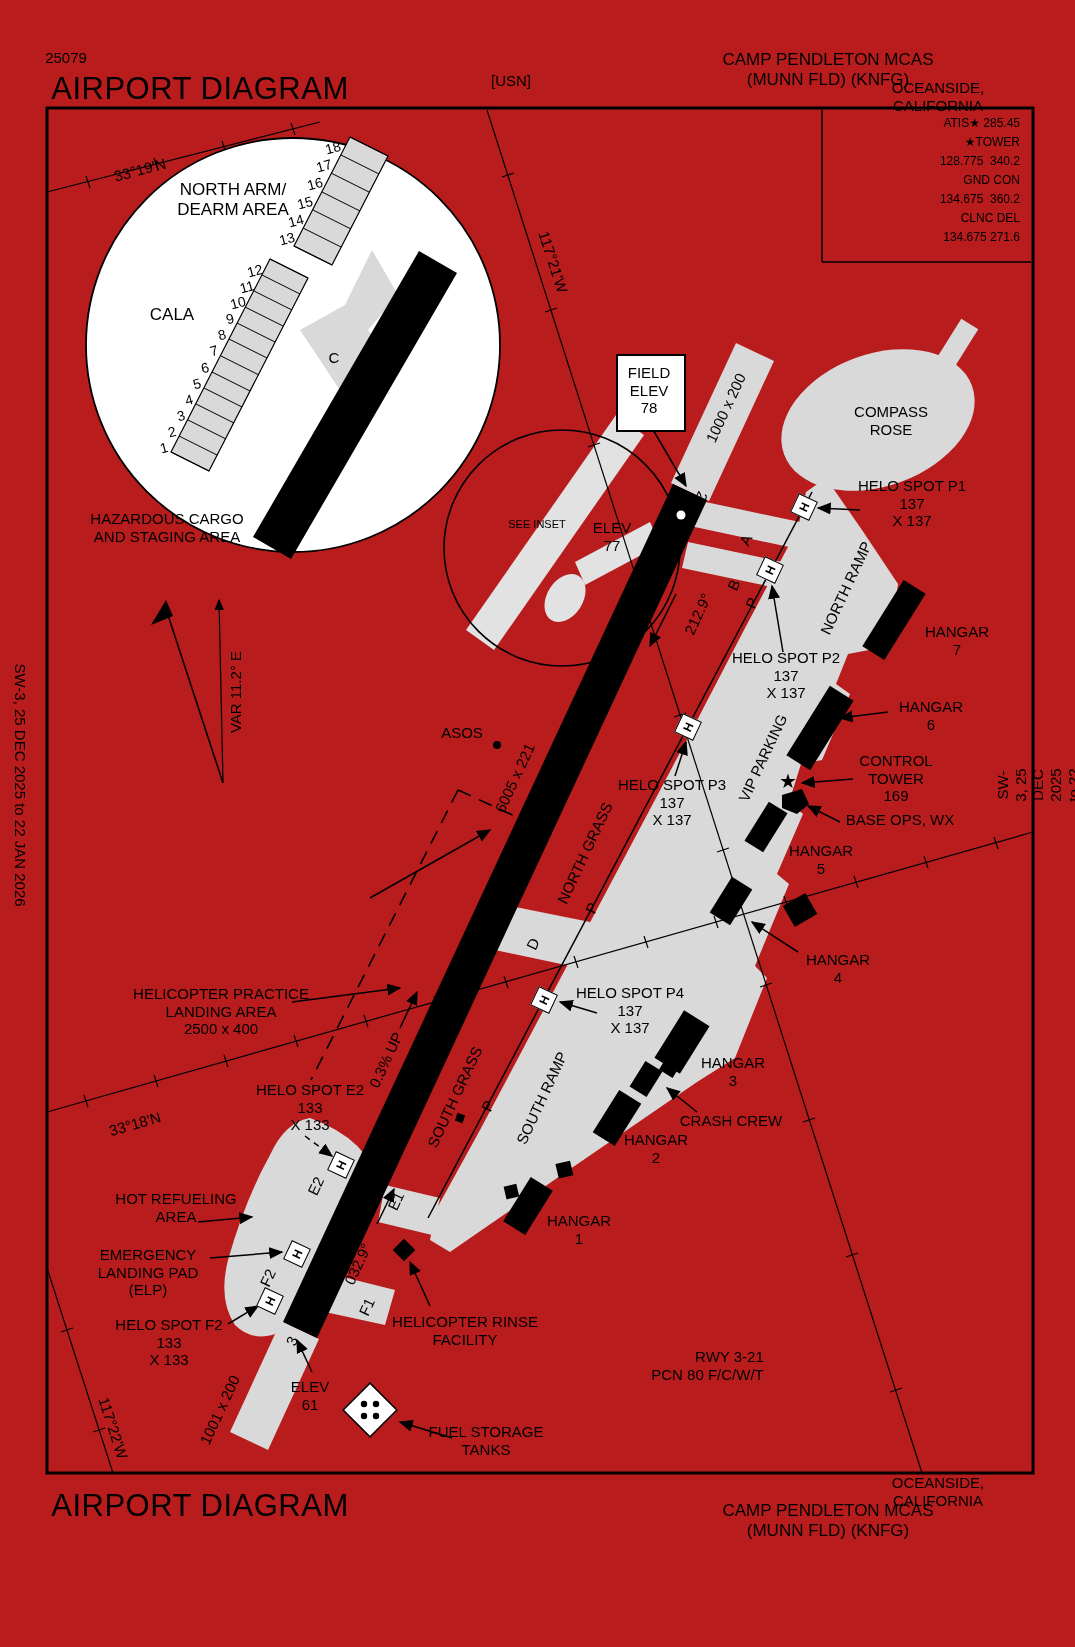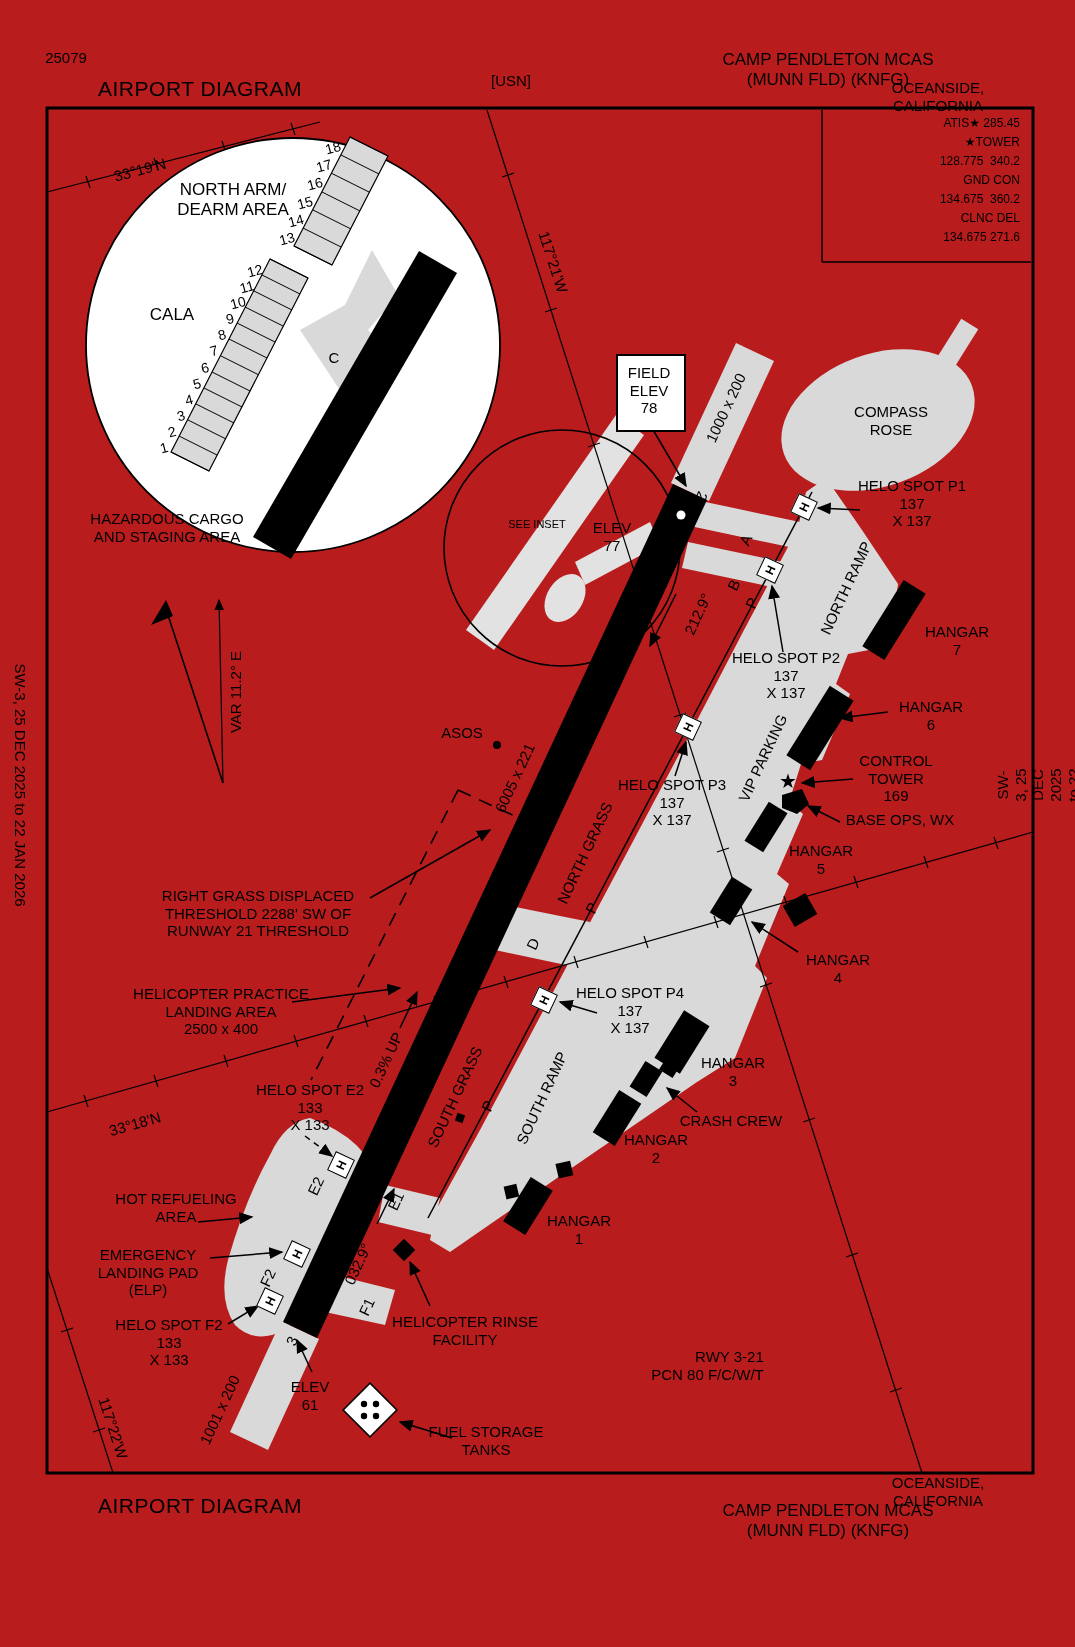--- a/index.html
+++ b/index.html
@@ -3,21 +3,21 @@
 <meta charset="utf-8">
 <style>
   html,body{margin:0;padding:0;background:#fff;}
   #page{position:relative;width:1075px;height:1647px;background:#b91c1c;
         font-family:"Liberation Sans",sans-serif;color:#000;overflow:hidden;}
   svg.base{position:absolute;left:0;top:0;}
   .ctr{position:absolute;transform:translate(-50%,-50%);text-align:center;
        white-space:pre-line;font-size:15px;line-height:1.18;letter-spacing:0;}
   .r{position:absolute;text-align:right;white-space:pre;font-size:12px;}
   .pre{white-space:pre;text-align:right;}
-  .t-big{font-size:21px;letter-spacing:.5px;}
+  .t-big{font-size:31px;letter-spacing:.5px;}
   .t-med{font-size:17px;}
   .t-sm{font-size:11px;}
   .t-num{font-size:14px;}
   .heli{position:absolute;width:19px;height:19px;background:#fff;border:1.8px solid #000;
         display:flex;align-items:center;justify-content:center;
         font-size:12px;font-weight:bold;transform:translate(-50%,-50%) rotate(-65deg);}
   .star{position:absolute;font-size:20px;transform:translate(-50%,-50%);}
   .box{position:absolute;border:2.5px solid #000;background:#fff;}
 </style>
 </head>
@@ -236,23 +236,20 @@
 <div class="ctr" style="left:700px;top:500px;transform:translate(-50%,-50%) rotate(115deg)">21</div>
 <div class="ctr" style="left:292px;top:1341px;transform:translate(-50%,-50%) rotate(-65deg)">3</div>
 <div class="ctr" style="left:515px;top:778px;transform:translate(-50%,-50%) rotate(-65deg)">6005 x 221</div>
 <div class="ctr" style="left:726px;top:408px;transform:translate(-50%,-50%) rotate(-65deg)">1000 x 200</div>
 <div class="ctr" style="left:220px;top:1410px;transform:translate(-50%,-50%) rotate(-65deg)">1001 x 200</div>
 <div class="ctr" style="left:698px;top:614px;transform:translate(-50%,-50%) rotate(-65deg)">212.9°</div>
 <div class="ctr" style="left:358px;top:1264px;transform:translate(-50%,-50%) rotate(-65deg)">032.9°</div>
 <div class="ctr" style="left:386px;top:1060px;transform:translate(-50%,-50%) rotate(-65deg)">0.3% UP</div>
 <div class="ctr pre" style="left:695px;top:1366px">RWY 3-21
       PCN 80 F/C/W/T</div>
-<div class="ctr" style="left:258px;top:914px">RIGHT GRASS DISPLACED
-THRESHOLD 2288' SW OF
-RUNWAY 21 THRESHOLD</div>
 
 <div class="ctr t-sm" style="left:537px;top:524px">SEE INSET</div>
 <div class="ctr" style="left:891px;top:421px">COMPASS
 ROSE</div>
 <div class="ctr" style="left:462px;top:733px">ASOS</div>
 <div class="ctr" style="left:846px;top:588px;transform:translate(-50%,-50%) rotate(-65deg)">NORTH RAMP</div>
 <div class="ctr" style="left:542px;top:1098px;transform:translate(-50%,-50%) rotate(-65deg)">SOUTH RAMP</div>
 <div class="ctr" style="left:763px;top:758px;transform:translate(-50%,-50%) rotate(-65deg)">VIP PARKING</div>
 <div class="ctr" style="left:585px;top:853px;transform:translate(-50%,-50%) rotate(-65deg)">NORTH GRASS</div>
 <div class="ctr" style="left:455px;top:1097px;transform:translate(-50%,-50%) rotate(-65deg)">SOUTH GRASS</div>

